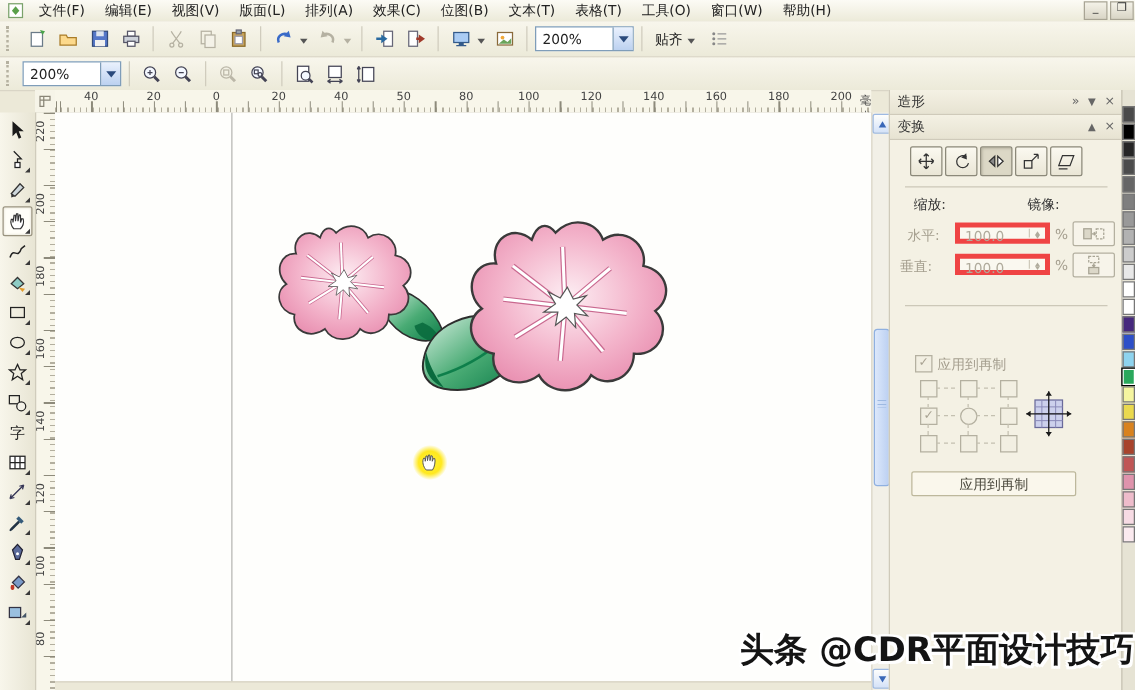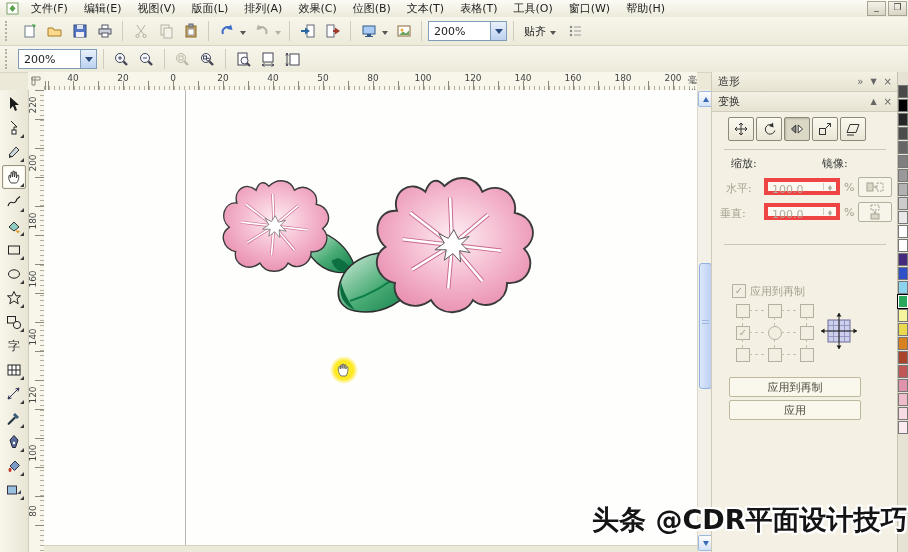--- a/index.html
+++ b/index.html
@@ -676,21 +676,20 @@
   <span style="position:absolute;left:108px;top:240px">
     <svg width="38" height="38">
         <rect x="8" y="8" width="22" height="22" fill="#ccd0ec" stroke="#6a6a9a"></rect>
         <path d="M8,13.5 H30 M8,19 H30 M8,24.5 H30 M13.5,8 V30 M19,8 V30 M24.5,8 V30" stroke="#8a8ab8" stroke-width="0.8"></path>
         <path d="M19,1 V37 M1,19 H37" stroke="#1a1a1a"></path>
         <path d="M19,1 L16.5,4.5 L21.5,4.5 Z M19,37 L16.5,33.5 L21.5,33.5 Z M1,19 L4.5,16.5 L4.5,21.5 Z M37,19 L33.5,16.5 L33.5,21.5 Z" fill="#1a1a1a"></path>
       </svg>
   </span>
 
   <span class="dbtn" style="top:305px">应用到再制</span>
-  <span class="dbtn" style="top:328px">应用</span>
 </div>
 
 <div class="palette">
     <div class="swatch" style="background: rgb(74, 74, 74);"></div>
     <div class="swatch" style="background: rgb(0, 0, 0);"></div>
     <div class="swatch" style="background: rgb(38, 38, 38);"></div>
     <div class="swatch" style="background: rgb(76, 76, 76);"></div>
     <div class="swatch" style="background: rgb(102, 102, 102);"></div>
     <div class="swatch" style="background: rgb(127, 127, 127);"></div>
     <div class="swatch" style="background: rgb(153, 153, 153);"></div>

